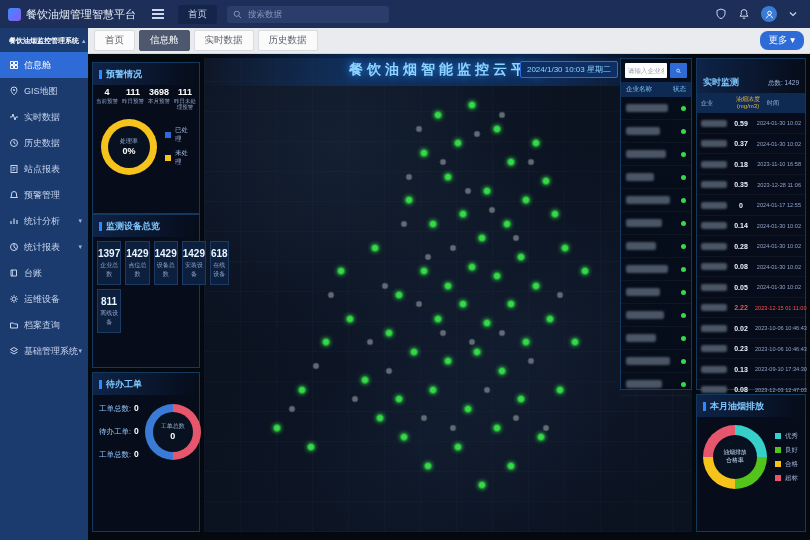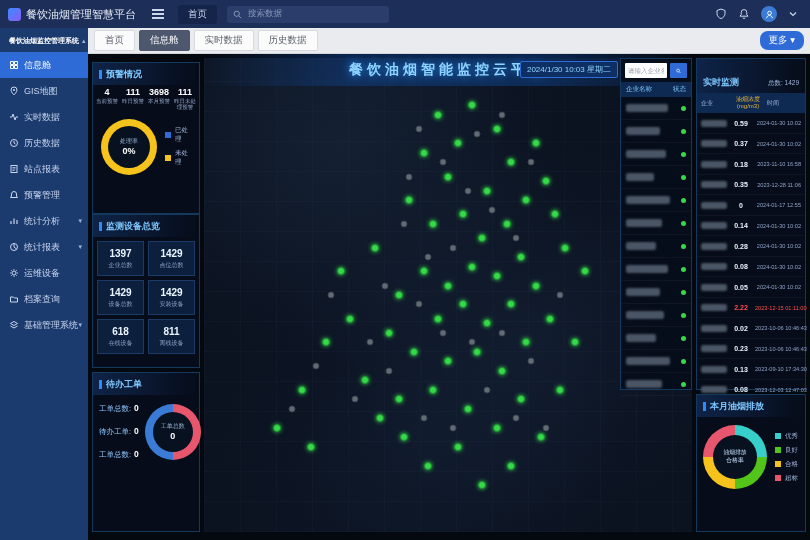--- a/index.html
+++ b/index.html
@@ -7,21 +7,21 @@
        font-family:"Liberation Sans","DejaVu Sans",sans-serif;-webkit-font-smoothing:antialiased;}
   svg{display:block;}
   
   .topbar{position:absolute;top:0;left:0;right:0;height:28px;background:#1d2f58;display:flex;align-items:center;color:#e6ecf7;z-index:10;}
   .logo{display:flex;align-items:center;gap:5px;padding:0 8px;font-size:11px;font-weight:normal;white-space:nowrap;}
   .logo-badge{width:13px;height:13px;border-radius:3px;background:linear-gradient(135deg,#3a8bff,#8a5cf5);}
   .hamburger{padding:0 8px;cursor:pointer;}
   .hamburger span{display:block;width:12px;height:1.6px;background:#cdd8ef;margin:2.4px 0;}
   .home-chip{margin-left:6px;background:#15244a;border-radius:3px;padding:3px 10px;font-size:9.5px;color:#cdd8ef;cursor:pointer;}
   .searchbox{margin-left:10px;width:150px;height:17px;background:#2b3d6b;border-radius:3px;display:flex;align-items:center;gap:4px;padding:0 6px;}
-  .searchbox input{flex:1;background:transparent;border:none;outline:none;font-size:8.5px;color:#cdd8ef;font-family:Liberation Mono, monospace;}
+  .searchbox input{flex:1;background:transparent;border:none;outline:none;font-size:8.5px;color:#cdd8ef;font-family:Liberation Sans, sans-serif;}
   .searchbox input::placeholder{color:#8795b8;}
   .top-icons{margin-left:auto;display:flex;align-items:center;gap:11px;padding-right:12px;}
   .tb-icon{cursor:pointer;}
   .avatar{width:16px;height:16px;border-radius:50%;background:#3a7bd5;display:flex;align-items:center;justify-content:center;cursor:pointer;}
   
   .sidebar{position:absolute;top:28px;left:0;width:88px;bottom:0;background:#1b3a6e;z-index:9;}
   .side-group{display:flex;align-items:center;gap:3px;padding:8px 3px 6px 6px;font-size:7px;font-weight:bold;color:#fff;white-space:nowrap;overflow:hidden;cursor:pointer;}
   .side-group .caret{margin-left:auto;font-size:7px;color:#9fb3d8;}
   .side-item{height:26px;display:flex;align-items:center;gap:5px;padding-left:9px;font-size:9px;color:#c9d6ef;cursor:pointer;position:relative;white-space:nowrap;}
   .side-item.active{background:#2e6bd6;color:#fff;}
@@ -65,21 +65,21 @@
   .donut{position:relative;border-radius:50%;flex:none;}
   .donut .hole{position:absolute;background:#071120;border-radius:50%;display:flex;flex-direction:column;align-items:center;justify-content:center;}
   .d-alert{width:56px;height:56px;}
   .d-alert .hole{inset:7px;}
   .d-lab{font-size:6px;color:#9fb3d8;}
   .d-val{font-size:9px;font-weight:bold;color:#fff;}
   .legend{display:flex;flex-direction:column;gap:5px;}
   .lg-item{display:flex;align-items:center;gap:4px;font-size:6.5px;color:#9fb3d8;}
   .lg-sq{width:6px;height:6px;flex:none;}
   
-  .dev-grid{display:grid;grid-template-columns:repeat(2,1fr);gap:4px;padding:4px;}
+  .dev-grid{display:grid;grid-template-columns:repeat(5,1fr);gap:4px;padding:4px;}
   .dev-box{background:#0c1f3d;border:1px solid #1b3a66;padding:6px 0 5px;text-align:center;}
   .dev-val{font-size:10px;font-weight:bold;color:#e9f4ff;}
   .dev-lab{font-size:6px;color:#8fa3c8;margin-top:2px;}
   
   .wo-body{display:flex;align-items:center;gap:6px;padding:8px 6px;}
   .wo-lines{display:flex;flex-direction:column;gap:12px;}
   .wo-line{font-size:7.5px;color:#8fc6ff;white-space:nowrap;}
   .wo-line b{color:#fff;margin-left:3px;font-size:8.5px;}
   .d-wo{width:56px;height:56px;}
   .d-wo .hole{inset:8px;}
@@ -211,20 +211,27 @@
   <div class="side-item">
     <svg width="10" height="10" viewBox="0 0 10 10">
         <circle cx="5" cy="5" r="3.5" fill="none" stroke="#c9d6ef" stroke-width="1"></circle>
         <path d="M5 5V1.5M5 5l2.5 2" stroke="#c9d6ef" stroke-width="1" fill="none"></path>
       </svg>
     <span>统计报表</span>
     <span class="caret">▾</span>
   </div>
   <div class="side-item">
     <svg width="10" height="10" viewBox="0 0 10 10">
+        <path d="M2 2h5.5v6H2z" fill="none" stroke="#c9d6ef" stroke-width="1"></path>
+        <path d="M3.5 2v6" stroke="#c9d6ef" stroke-width="0.8"></path>
+      </svg>
+    <span>台账</span>
+  </div>
+  <div class="side-item">
+    <svg width="10" height="10" viewBox="0 0 10 10">
         <circle cx="5" cy="5" r="2" fill="none" stroke="#c9d6ef" stroke-width="1"></circle>
         <path d="M5 1v1.3M5 7.7V9M1 5h1.3M7.7 5H9M2.2 2.2l.9.9M6.9 6.9l.9.9M7.8 2.2l-.9.9M3.1 6.9l-.9.9" stroke="#c9d6ef" stroke-width="0.9"></path>
       </svg>
     <span>运维设备</span>
   </div>
   <div class="side-item">
     <svg width="10" height="10" viewBox="0 0 10 10">
         <path d="M1.5 3h3l1 1h3v4h-7z" fill="none" stroke="#c9d6ef" stroke-width="1"></path>
       </svg>
     <span>档案查询</span>

